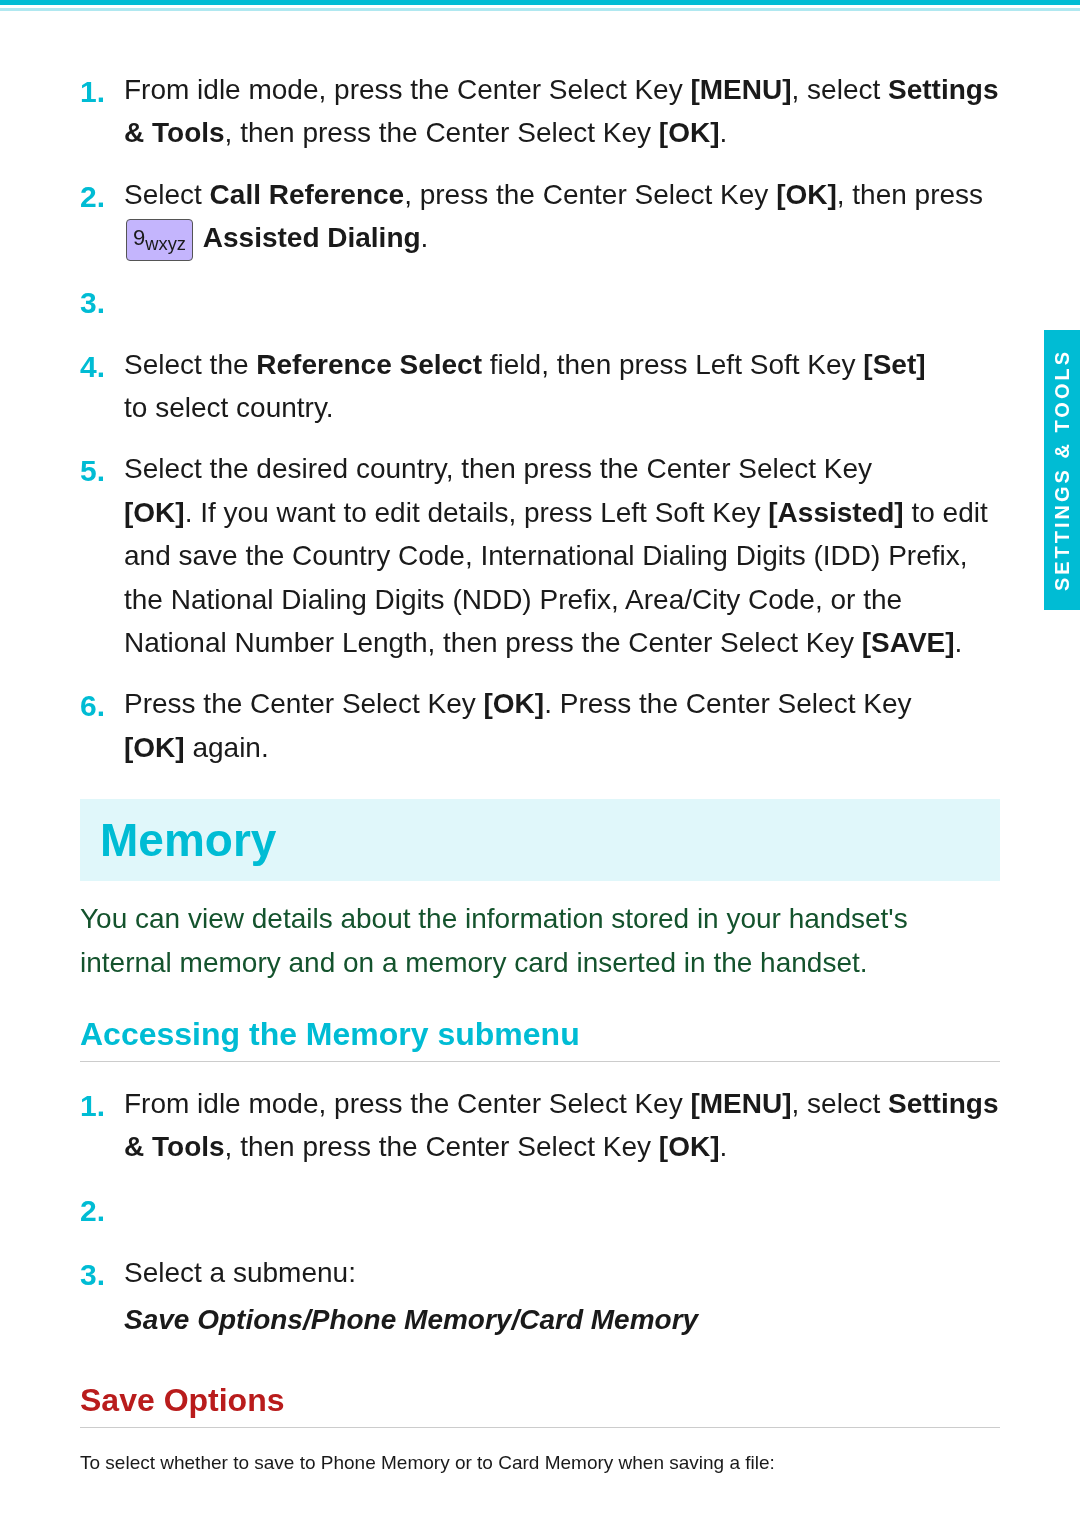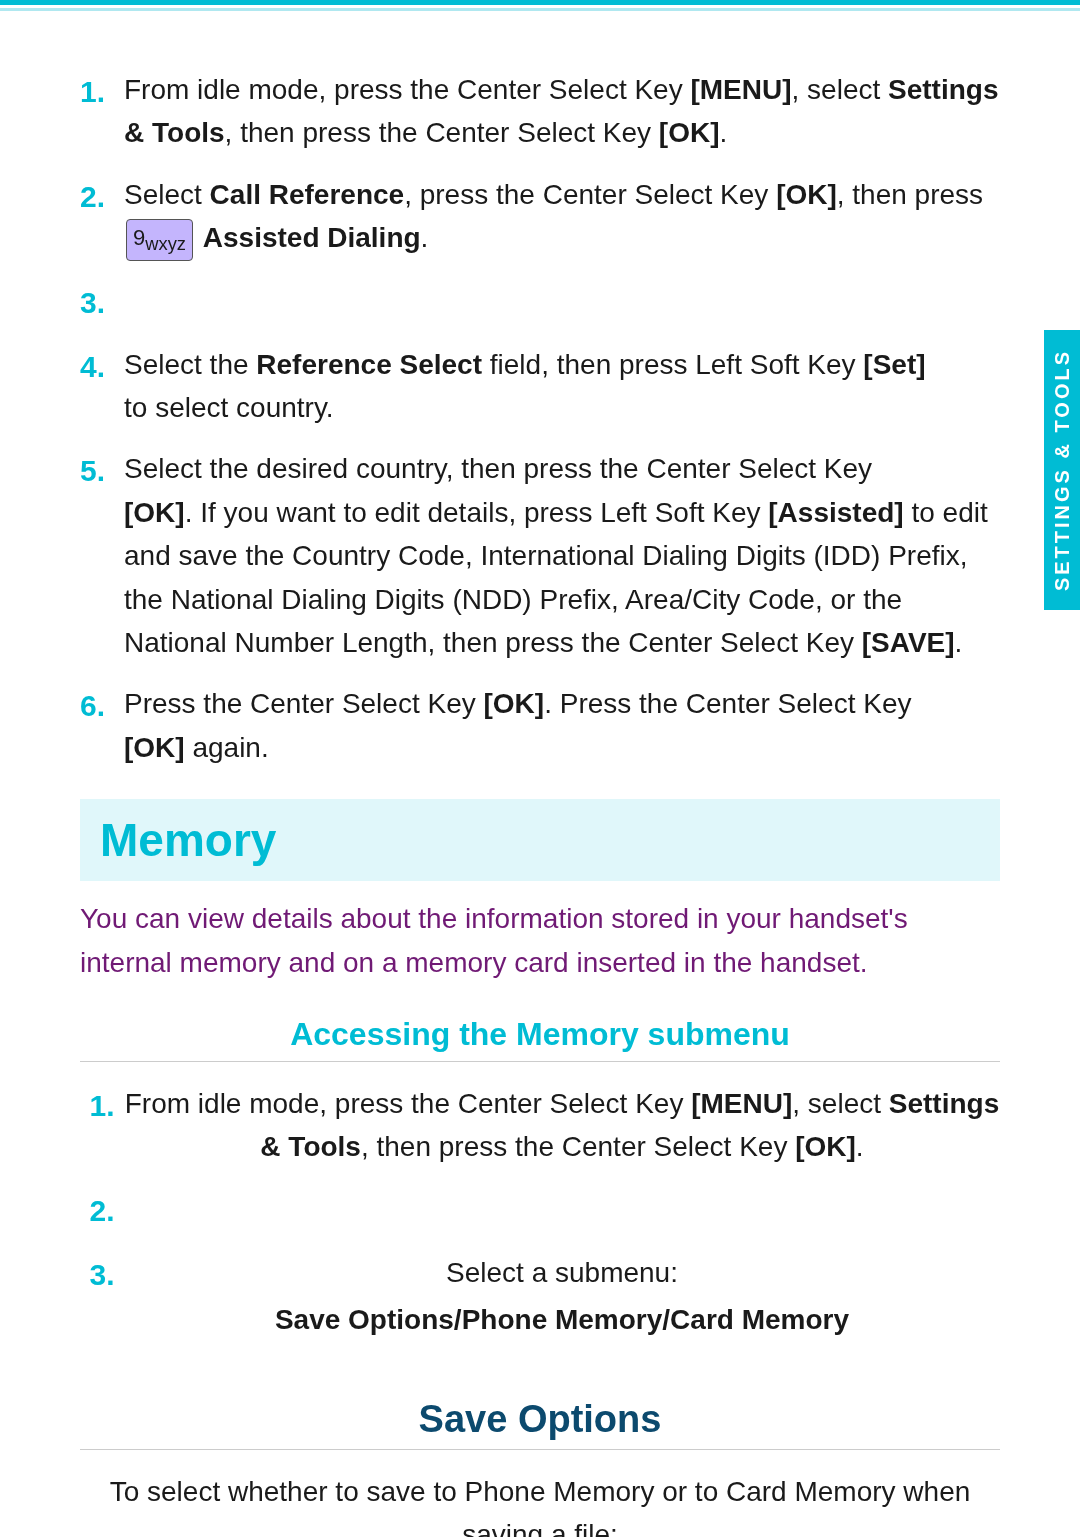--- a/index.html
+++ b/index.html
@@ -124,21 +124,21 @@
       color: #00bcd4;
       background: #e0f7fa;
       padding: 14px 20px;
       margin: 30px 0 16px 0;
     }
 
     .section-description {
       font-size: 28px;
       line-height: 1.55;
       margin-bottom: 32px;
-      color: #701a75;
+      color: #14532d;
     }
 
     
     .sub-heading {
       font-size: 32px;
       font-weight: bold;
       color: #00bcd4;
       border-bottom: 1.5px solid #cccccc;
       padding-bottom: 8px;
       margin-bottom: 20px;
@@ -148,31 +148,31 @@
     .submenu-note {
       font-size: 28px;
       font-weight: bold;
       padding-left: 44px;
       margin-top: 4px;
       margin-bottom: 20px;
     }
 
     
     .save-options-heading {
-      font-size: 38px;
-      font-weight: bold;
-      color: #0c4a6e;
+      font-size: 32px;
+      font-weight: bold;
+      color: #b91c1c;
       border-bottom: 1.5px solid #cccccc;
       padding-bottom: 8px;
       margin-bottom: 20px;
-      margin-top: 36px;
+      margin-top: 20px;
     }
 
     .save-options-desc {
-      font-size: 28px;
+      font-size: 19px;
       line-height: 1.55;
       margin-bottom: 20px;
     }
 
     
     .side-tab {
       position: absolute;
       right: 0;
       top: 330px;
       width: 36px;
@@ -188,21 +188,20 @@
       font-size: 20px;
       font-weight: bold;
       letter-spacing: 3px;
       writing-mode: vertical-rl;
       text-orientation: mixed;
       transform: rotate(180deg);
     }
 
     .section-block {
       margin-bottom: 10px;
-      text-align: center;
     }
   </style>
 </head>
 <body>
 
 <div class="page-container">
 
   <div class="top-lines"></div>
 
   <div class="side-tab">
@@ -275,21 +274,21 @@
         </li>
 
         <li>
           <span class="num-badge">2.</span>
         </li>
 
         <li>
           <span class="num-badge">3.</span>
           <span class="li-content">
             Select a submenu:<br>
-            <strong class="submenu-note" style="display:inline-block;padding-left:0;">Save Options/Phone Memory/Card Memory</strong>
+            <strong class="submenu-note" style="display:inline-block;padding-left:0;font-style:italic;">Save Options/Phone Memory/Card Memory</strong>
           </span>
         </li>
 
       </ol>
     </div>
 
     <div class="section-block">
       <div class="save-options-heading">Save Options</div>
 
       <p class="save-options-desc">To select whether to save to Phone Memory or to Card Memory when saving a file:</p>

